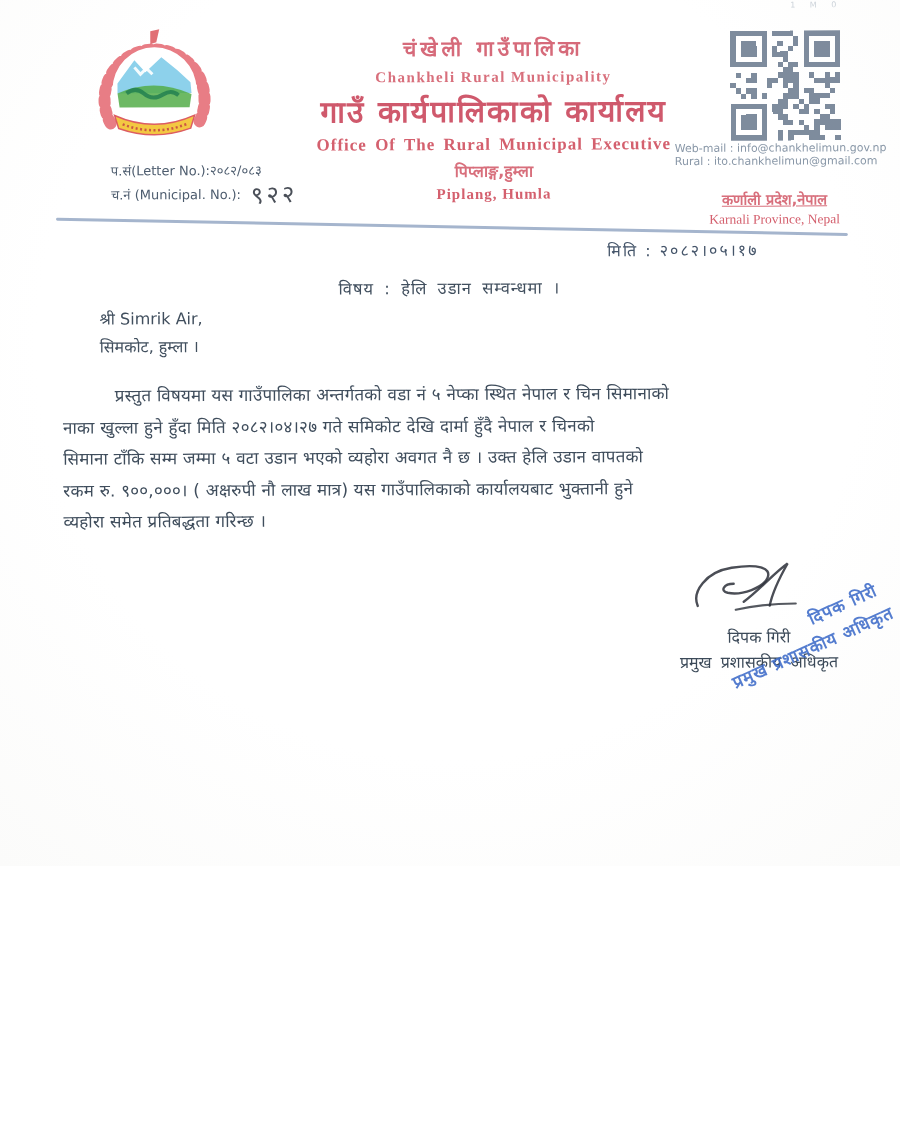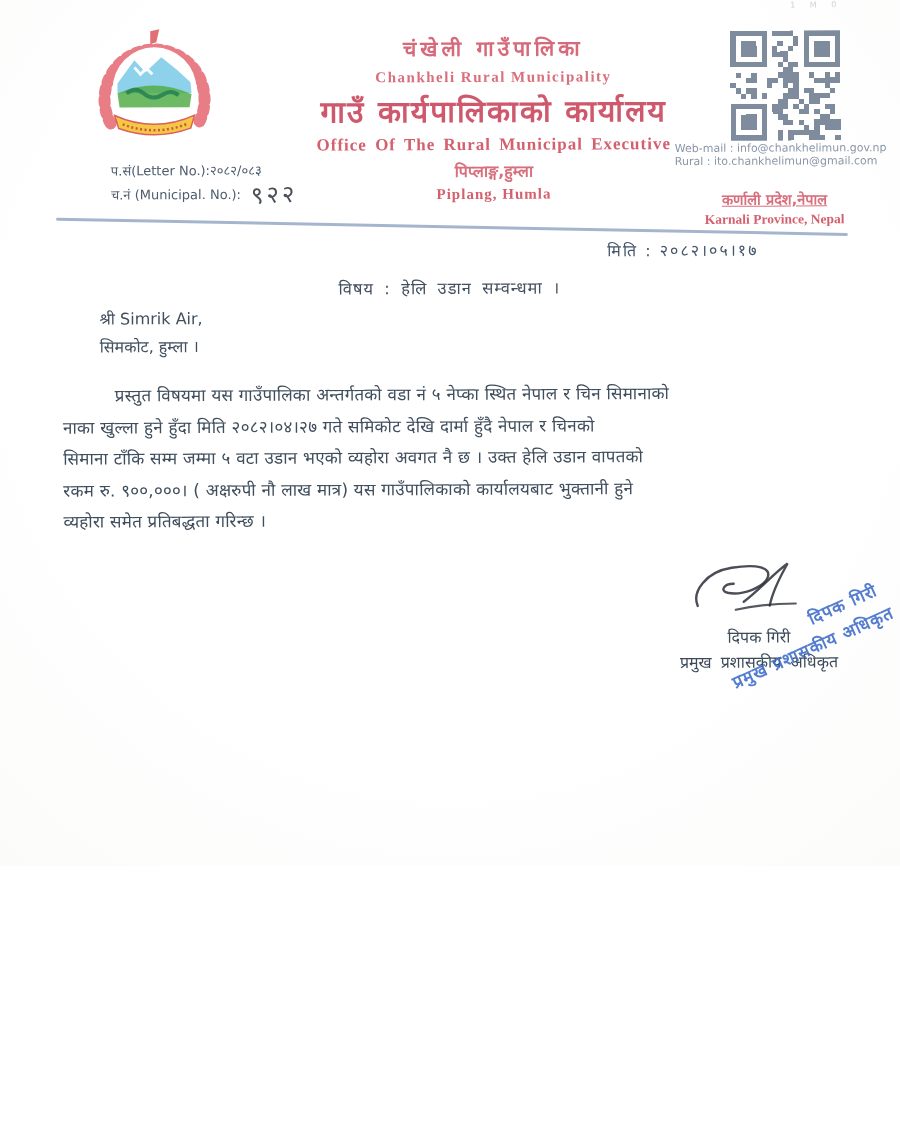--- a/index.html
+++ b/index.html
@@ -27,21 +27,21 @@
   .h-en2 { font-family:"Liberation Serif","DejaVu Serif",serif; font-size:17px; font-weight:bold; color:#d4606e; letter-spacing:1px; word-spacing:3px; margin-top:4px; }
   .h-np3 { font-size:16px; font-weight:bold; margin-top:5px; color:#d4606e; opacity:.9; }
   .h-en3 { font-family:"Liberation Serif","DejaVu Serif",serif; font-size:15px; font-weight:bold; color:#d4606e; letter-spacing:1px; margin-top:4px; }
 
   .qr-box { position:absolute; left:727px; top:32px; width:120px; height:110px; }
   .qr-box svg { width:100%; height:100%; opacity:.78; }
 
   .contact { position:absolute; left:676px; top:143px; width:222px; font-size:11px; line-height:13px; color:#748598; opacity:.85; }
   .province { position:absolute; left:668px; top:190px; width:215px; text-align:center; }
   .prov-np { font-size:14.5px; font-weight:bold; color:#d4606e; opacity:.9;text-decoration:underline; }
-  .prov-en { font-family:"Liberation Serif","DejaVu Serif",serif; font-size:13.5px; font-weight:bold; color:#d4606e; margin-top:3px; }
+  .prov-en { font-family:"Liberation Serif","DejaVu Serif",serif; font-size:13.5px; font-weight:normal; color:#d4606e; margin-top:3px; }
 
   .refblock { position:absolute; left:72px; top:158px; font-size:13px; color:#4d5c6e; line-height:24px;margin-left:40px; }
   .ref-row { white-space:nowrap; }
   .hand-number { font-family:"DejaVu Sans",sans-serif; font-size:24px; color:#4a4f58; letter-spacing:3px; vertical-align:-4px; margin-left:10px; transform:rotate(-2deg); display:inline-block; }
 
   .rule { position:absolute; left:57px; top:216px; width:792px; height:2.5px; background:#8fa3c0; opacity:.8; transform:rotate(1.35deg); transform-origin:left top; border-radius:2px; }
 
   .dateline { position:absolute; left:608px; top:240px; width:250px; font-size:16px; letter-spacing:2px; color:#45556a; }
 
   .subject { position:absolute; left:0; top:276px; width:100%; text-align:center; font-size:16.5px; color:#414f5e; letter-spacing:1px; word-spacing:4px; }

